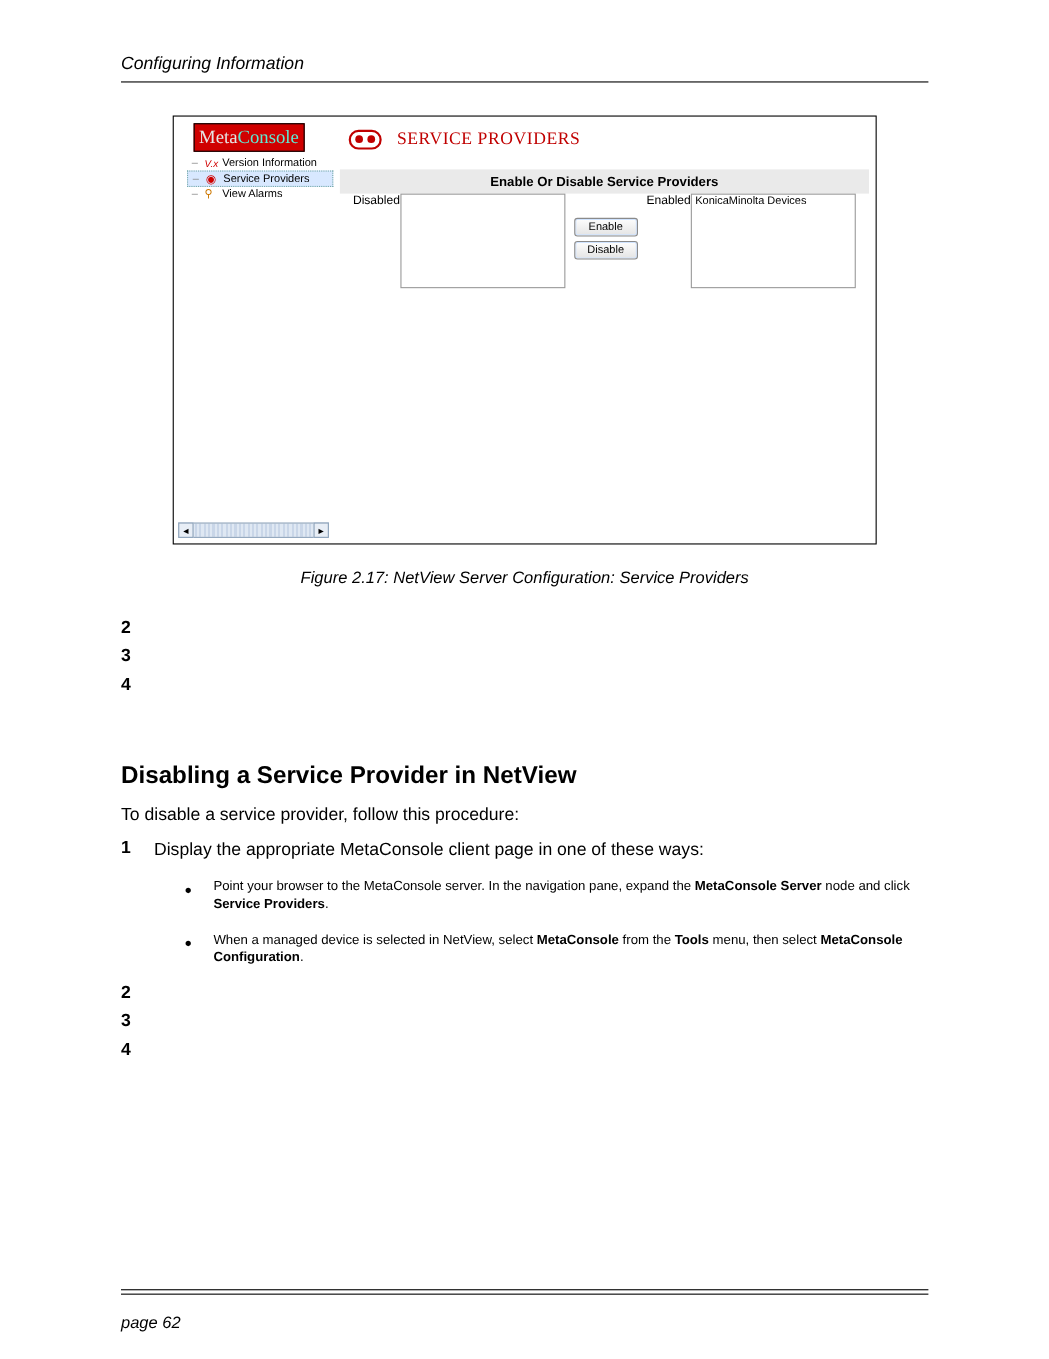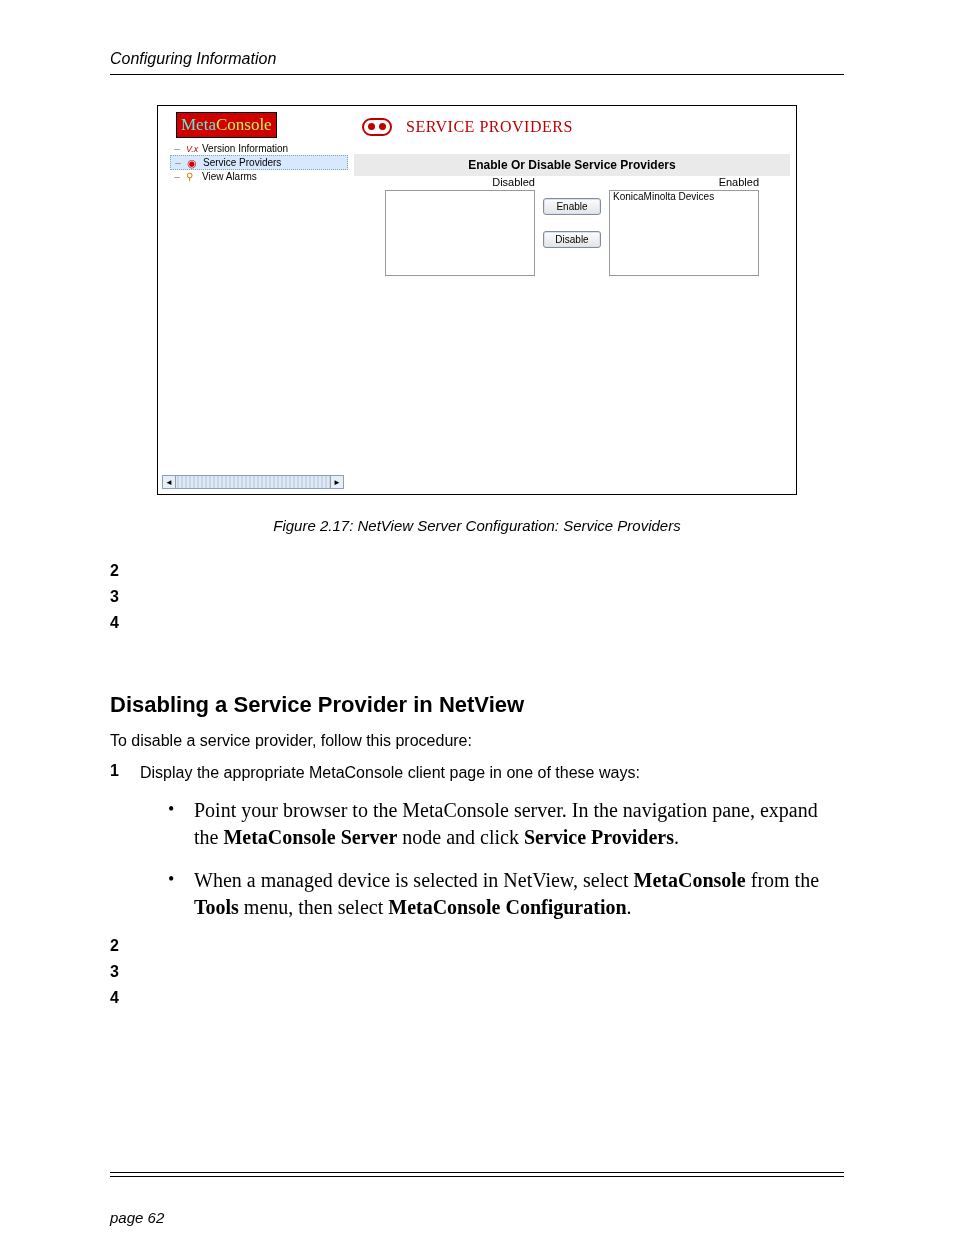--- a/index.html
+++ b/index.html
@@ -54,22 +54,22 @@
     display: inline-block;
     margin-left: 18px;
     background: #d00000;
     color: #fff;
     font-family: Georgia, 'Times New Roman', serif;
     font-size: 17px;
     padding: 2px 4px;
     border: 1px solid #000;
     white-space: nowrap;
   }
-  .brand .meta { color: #5eead4; font-weight: normal; }
-  .brand .cons { color: #bef264; font-weight: normal; }
+  .brand .meta { color: #e5e5e5; font-weight: normal; }
+  .brand .cons { color: #5eead4; font-weight: normal; }
   .tree {
     margin-top: 4px;
     padding-left: 12px;
   }
   .tree-item {
     display: flex;
     align-items: center;
     gap: 4px;
     padding: 1px 2px;
     white-space: nowrap;
@@ -162,22 +162,22 @@
   }
   .sp-grid {
     display: flex;
     align-items: flex-start;
     justify-content: center;
     gap: 0;
     padding: 0 12px;
   }
   .sp-col {
     display: flex;
-    flex-direction: column;
-    align-items: flex-end;
+    flex-direction: row;
+    align-items: flex-start;
   }
   .sp-col-label {
     font-size: 11px;
     margin-bottom: 2px;
   }
   .listbox {
     width: 150px;
     height: 86px;
     border: 1px solid #999;
     box-sizing: border-box;
@@ -186,21 +186,21 @@
     overflow: hidden;
     background: #fff;
   }
   .listbox .opt {
     padding: 0 3px;
     white-space: nowrap;
   }
   .btn-col {
     display: flex;
     flex-direction: column;
-    gap: 16px;
+    gap: 4px;
     padding: 22px 8px 0 8px;
   }
   .winbtn {
     width: 56px;
     font-size: 10px;
     padding: 2px 0;
     background: linear-gradient(#fdfdfd, #e4e4e4);
     border: 1px solid #8a8a8a;
     border-radius: 3px;
     box-shadow: 0 0 0 1px #cfe3ff inset;
@@ -249,24 +249,23 @@
     flex-shrink: 0;
   }
   .bullets {
     list-style: none;
     padding: 0;
     margin: 14px 0 8px 58px;
   }
   .bullets li {
     position: relative;
     padding-left: 26px;
-    font-size: 20px;
+    font-size: 12px;
     line-height: 1.35;
     margin-bottom: 16px;
-    font-family: Liberation Serif, serif;
   }
   .bullets li::before {
     content: "•";
     position: absolute;
     left: 0;
     top: 0;
     font-size: 18px;
   }
   b { font-weight: bold; }
 
@@ -281,21 +280,21 @@
   .foot-rule-2 {
     position: absolute;
     left: 110px; right: 110px;
     bottom: 50px;
     border: 0;
     border-top: 1px solid #000;
   }
   .footer {
     position: absolute;
     left: 110px;
-    bottom: 9px;
+    bottom: 24px;
     font-style: italic;
     font-size: 15px;
   }
 </style>
 </head>
 <body>
 
 <div class="page">
 
   <div class="running-head">Configuring Information</div>

